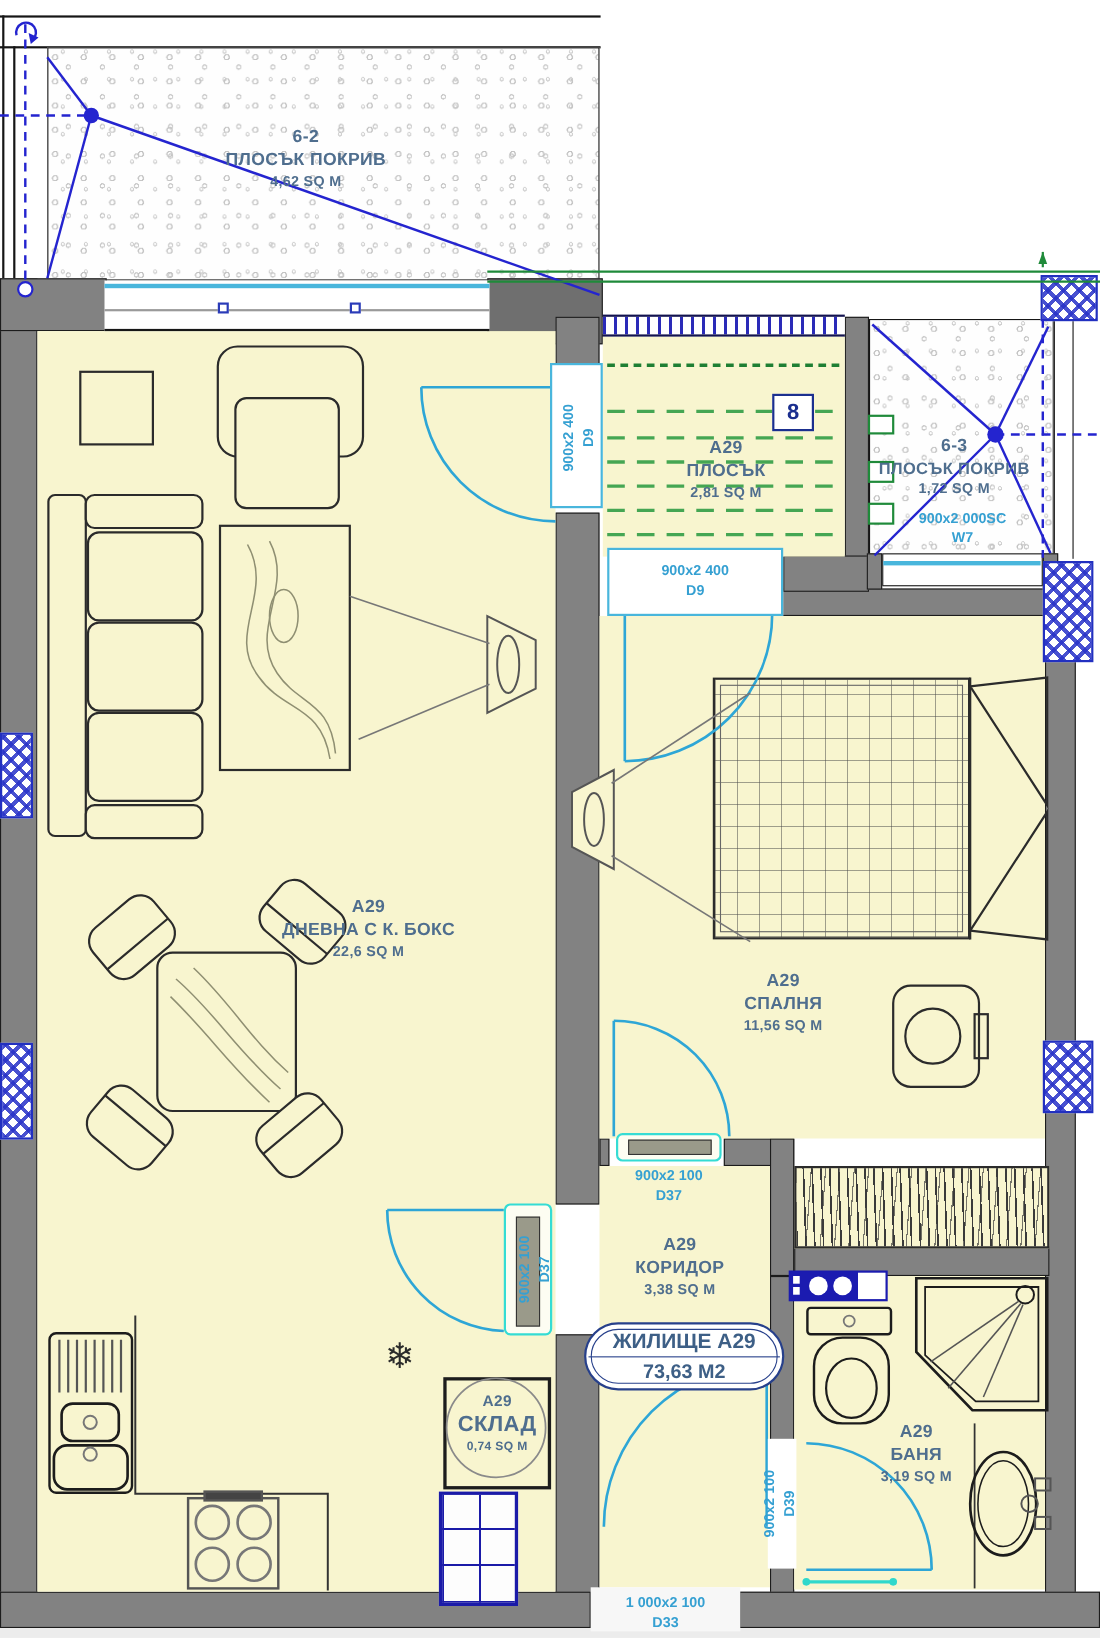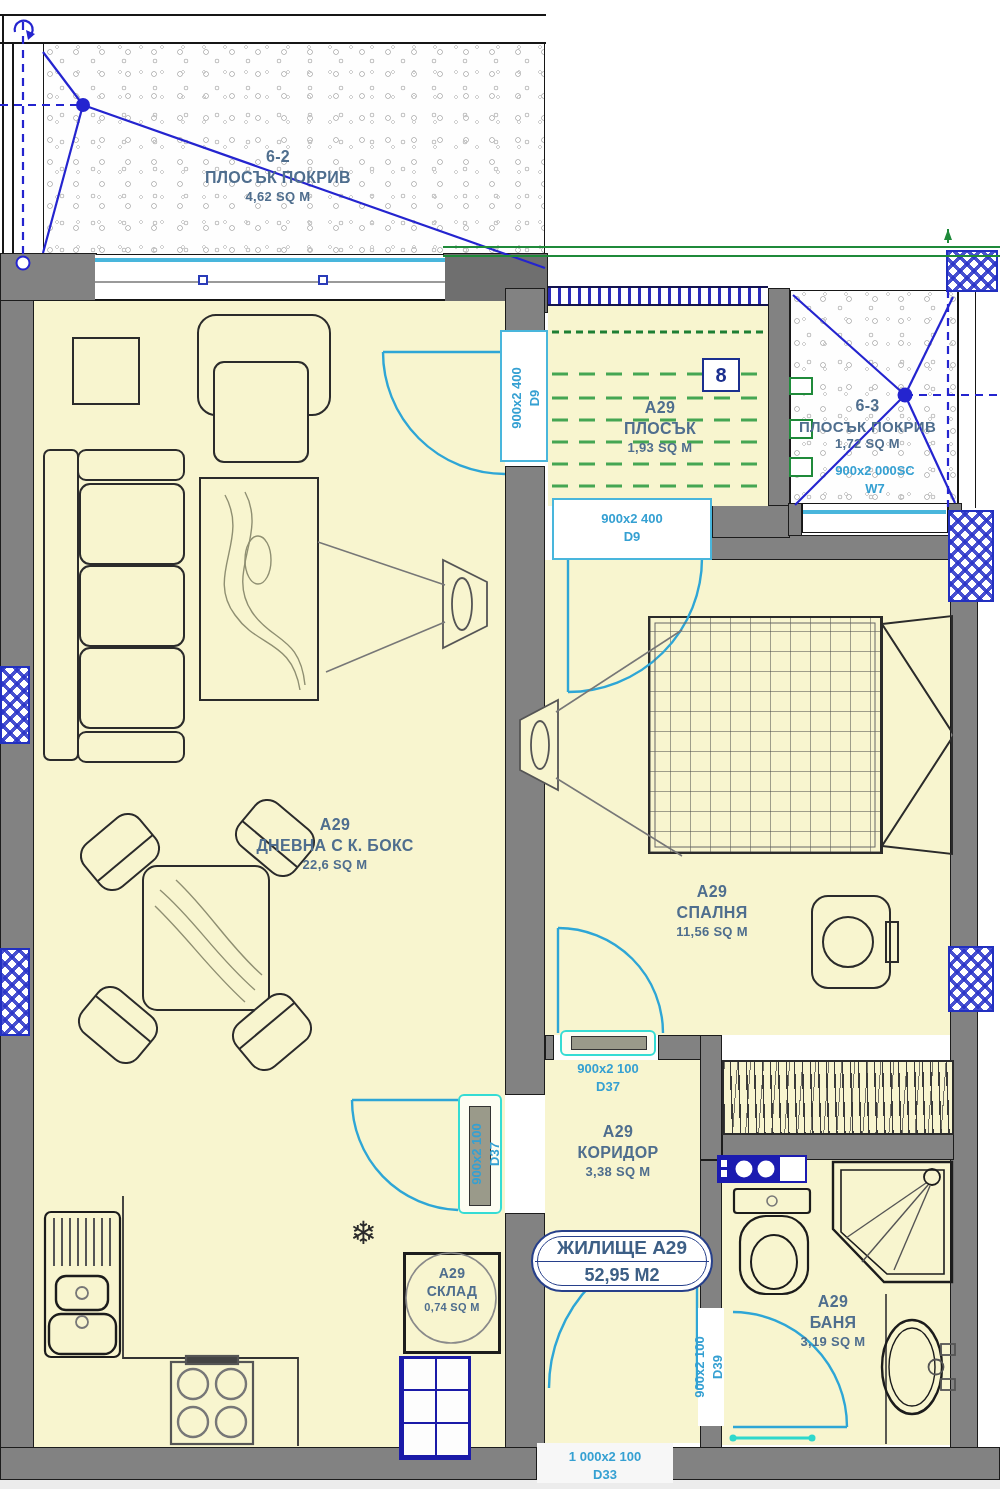--- a/index.html
+++ b/index.html
@@ -323,66 +323,66 @@
   </div>
   <div class="dl" style="left:540px;top:1448px;width:130px;">
     <span style="display:block">1 000x2 100</span>
     <span style="display:block">D33</span>
   </div>
 
   <div class="abs" style="left:702px;top:358px;width:38px;height:34px;background:#fff;border:2.5px solid #1b2f8f;display:flex;align-items:center;justify-content:center;font-weight:700;font-size:20px;color:#1b2f8f;">
     <span>8</span>
   </div>
 
-  <div class="stadium" style="left:531px;top:1230px;width:182px;height:62px;">
+  <div class="stadium" style="left:531px;top:1202px;width:182px;height:62px;">
     <div class="inner"></div>
     <div class="mid"></div>
     <div class="t" style="top:5px;font-size:19px;">ЖИЛИЩЕ А29</div>
-    <div class="t" style="top:33px;font-size:18px;">52,95 М2</div>
+    <div class="t" style="top:33px;font-size:18px;">73,63 М2</div>
   </div>
 
   <div class="abs" style="left:350px;top:1214px;font-size:32px;color:#2b2b2b;">❄</div>
 
-  <div class="rl" style="left:158px;top:115px;width:240px;margin-top:32px;">
+  <div class="rl" style="left:158px;top:115px;width:240px;">
     <span class="a">6-2</span>
     <span class="n">ПЛОСЪК ПОКРИВ</span>
     <span class="s">4,62 SQ M</span>
   </div>
   <div class="rl" style="left:775px;top:396px;width:185px;">
     <span class="a">6-3</span>
     <span class="n" style="font-size:15px">ПЛОСЪК ПОКРИВ</span>
     <span class="s">1,72 SQ M</span>
   </div>
   <div class="dl" style="left:795px;top:462px;width:160px;font-size:13px;">
     <span style="display:block">900x2 000SC</span>
     <span style="display:block">W7</span>
   </div>
   <div class="rl" style="left:570px;top:398px;width:180px;">
     <span class="a">А29</span>
     <span class="n">ПЛОСЪК</span>
-    <span class="s">1,93 SQ M</span>
+    <span class="s">2,81 SQ M</span>
   </div>
   <div class="rl" style="left:225px;top:815px;width:220px;">
     <span class="a">А29</span>
     <span class="n">ДНЕВНА С К. БОКС</span>
     <span class="s">22,6 SQ M</span>
   </div>
   <div class="rl" style="left:622px;top:882px;width:180px;">
     <span class="a">А29</span>
     <span class="n">СПАЛНЯ</span>
     <span class="s">11,56 SQ M</span>
   </div>
   <div class="rl" style="left:528px;top:1122px;width:180px;">
     <span class="a">А29</span>
     <span class="n">КОРИДОР</span>
     <span class="s">3,38 SQ M</span>
   </div>
   <div class="rl" style="left:405px;top:1264px;width:94px;">
     <span class="a" style="font-size:14px">А29</span>
-    <span class="n" style="font-size:14px">СКЛАД</span>
+    <span class="n" style="font-size:20px">СКЛАД</span>
     <span class="s" style="font-size:11px">0,74 SQ M</span>
   </div>
   <div class="rl" style="left:743px;top:1292px;width:180px;">
     <span class="a">А29</span>
     <span class="n">БАНЯ</span>
     <span class="s">3,19 SQ M</span>
   </div>
 
 </div>
 

